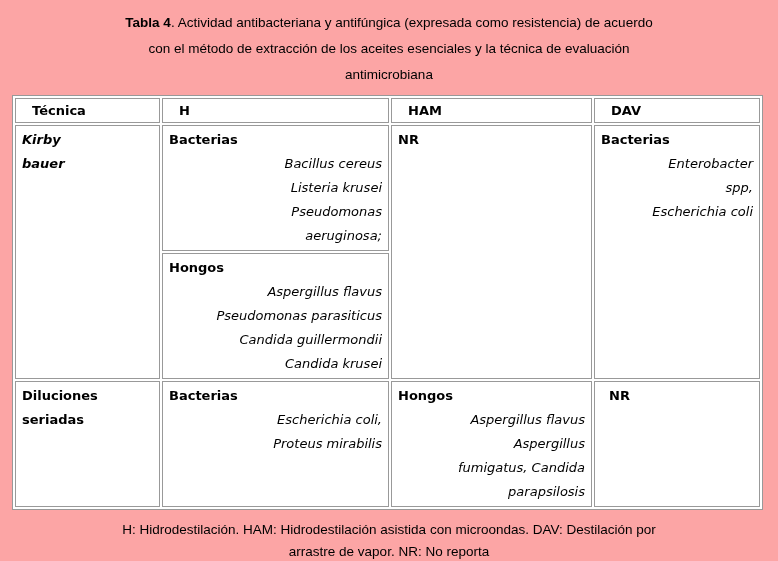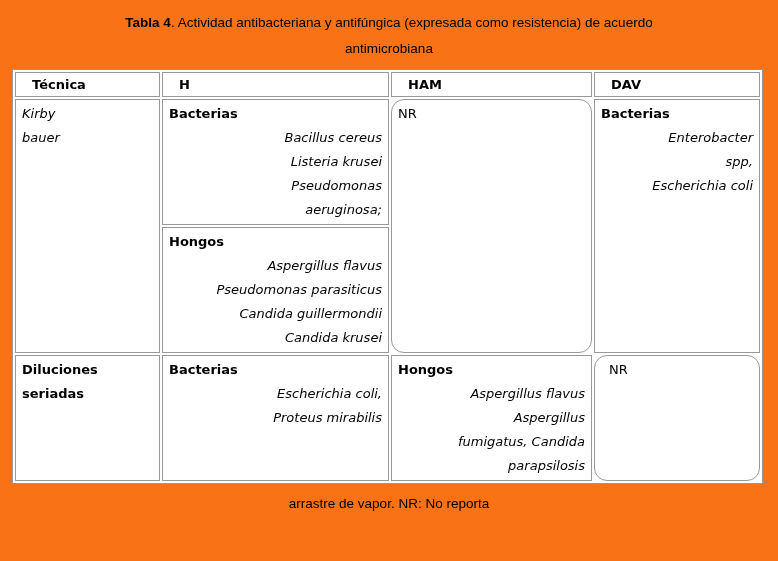--- a/index.html
+++ b/index.html
@@ -4,21 +4,21 @@
 <style>
   * { box-sizing: border-box; }
   html, body {
     margin: 0; padding: 0;
     background: #ffffff;
     width: 778px; height: 561px;
     color: #000000;
     font-family: "DejaVu Sans", sans-serif;
     overflow: hidden;
   }
-  .page { width: 778px; height: 561px; background: #f97316; }
+  .page { width: 778px; height: 561px; background: #fca5a5; }
 
   
   .caption {
     padding-top: 10px;
     text-align: center;
     font-family: "Liberation Sans", sans-serif;
     font-size: 13.5px;
     line-height: 26px;
     color: #000000;
   }
@@ -46,26 +46,26 @@
   table.data-table th {
     font-weight: bold;
     line-height: 17px;
     padding: 3px 16px;
   }
   .col-tech { width: 145px; }
   .col-h    { width: 227px; }
   .col-ham  { width: 201px; }
   .col-dav  { width: 166px; }
 
-  .tech-bold-italic { font-weight: normal; font-style: italic; }
+  .tech-bold-italic { font-weight: bold; font-style: italic; }
   .tech-bold        { font-weight: bold; }
   .cell-heading     { font-weight: bold; }
   .species-line     { font-style: italic; text-align: right; }
   .plain-line       { }
-  .bold-value       { font-weight: normal; border-radius: 13px; }
+  .bold-value       { font-weight: bold; }
   .indent-sm        { text-indent: 8px; }
 
   .row-a td { height: 120px; }
   .row-b td { height: 124px; }
   .row-c td { height: 123px; }
 
   
   .footnote {
     margin-top: 9px;
     text-align: center;
@@ -77,20 +77,21 @@
 </style>
 </head>
 <body>
 
 <div class="page">
 
   <div class="caption">
     <div class="caption-line">
       <span class="bold-seg">Tabla 4</span><span>. Actividad antibacteriana y antifúngica (expresada como resistencia) de acuerdo</span>
     </div>
+    <div class="caption-line">con el método de extracción de los aceites esenciales y la técnica de evaluación</div>
     <div class="caption-line">antimicrobiana</div>
   </div>
 
   <table class="data-table">
     <colgroup>
       <col class="col-tech">
         <col class="col-h">
         <col class="col-ham">
         <col class="col-dav">
     </colgroup>
@@ -160,16 +161,17 @@
               <div class="species-line">fumigatus, Candida</div>
               <div class="species-line">parapsilosis</div>
             </div>
       </td>
       <td class="bold-value indent-sm">NR</td>
     </tr>
   </tbody>
     </table>
 
   <div class="footnote">
+    <div>H: Hidrodestilación. HAM: Hidrodestilación asistida con microondas. DAV: Destilación por</div>
     <div>arrastre de vapor. NR: No reporta</div>
   </div>
 
 </div>
 
 </body></html>

